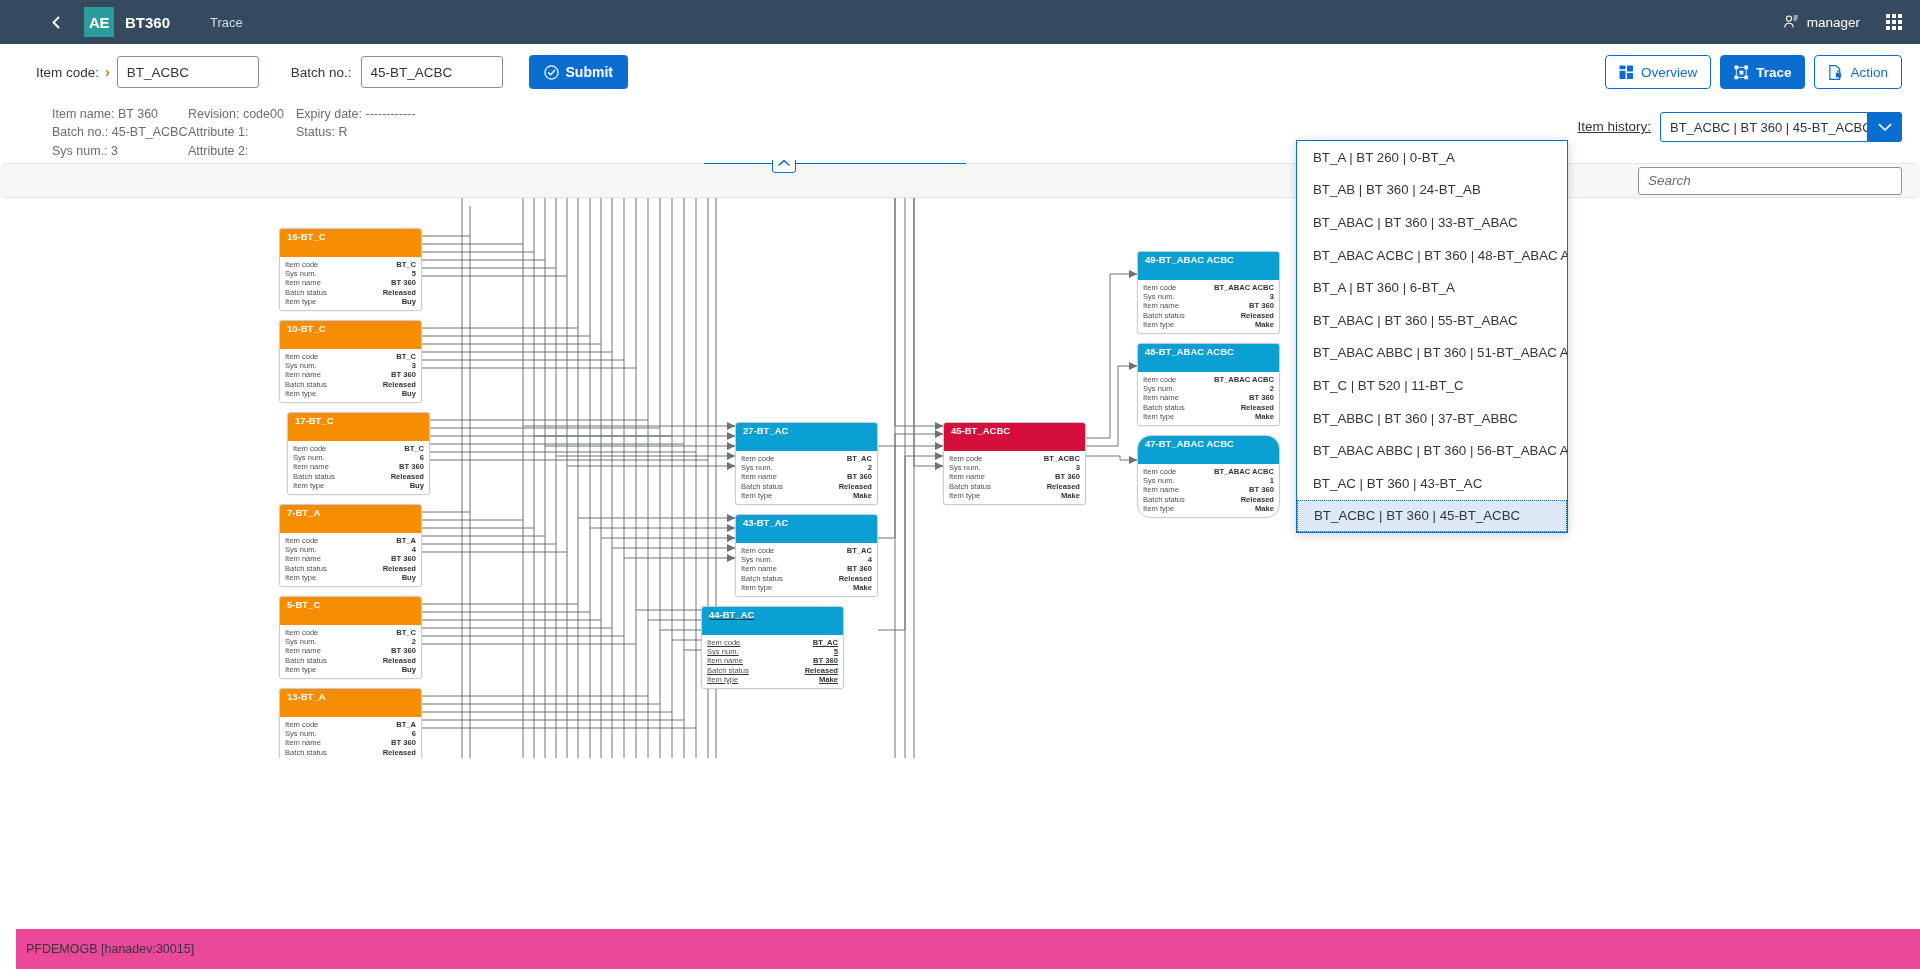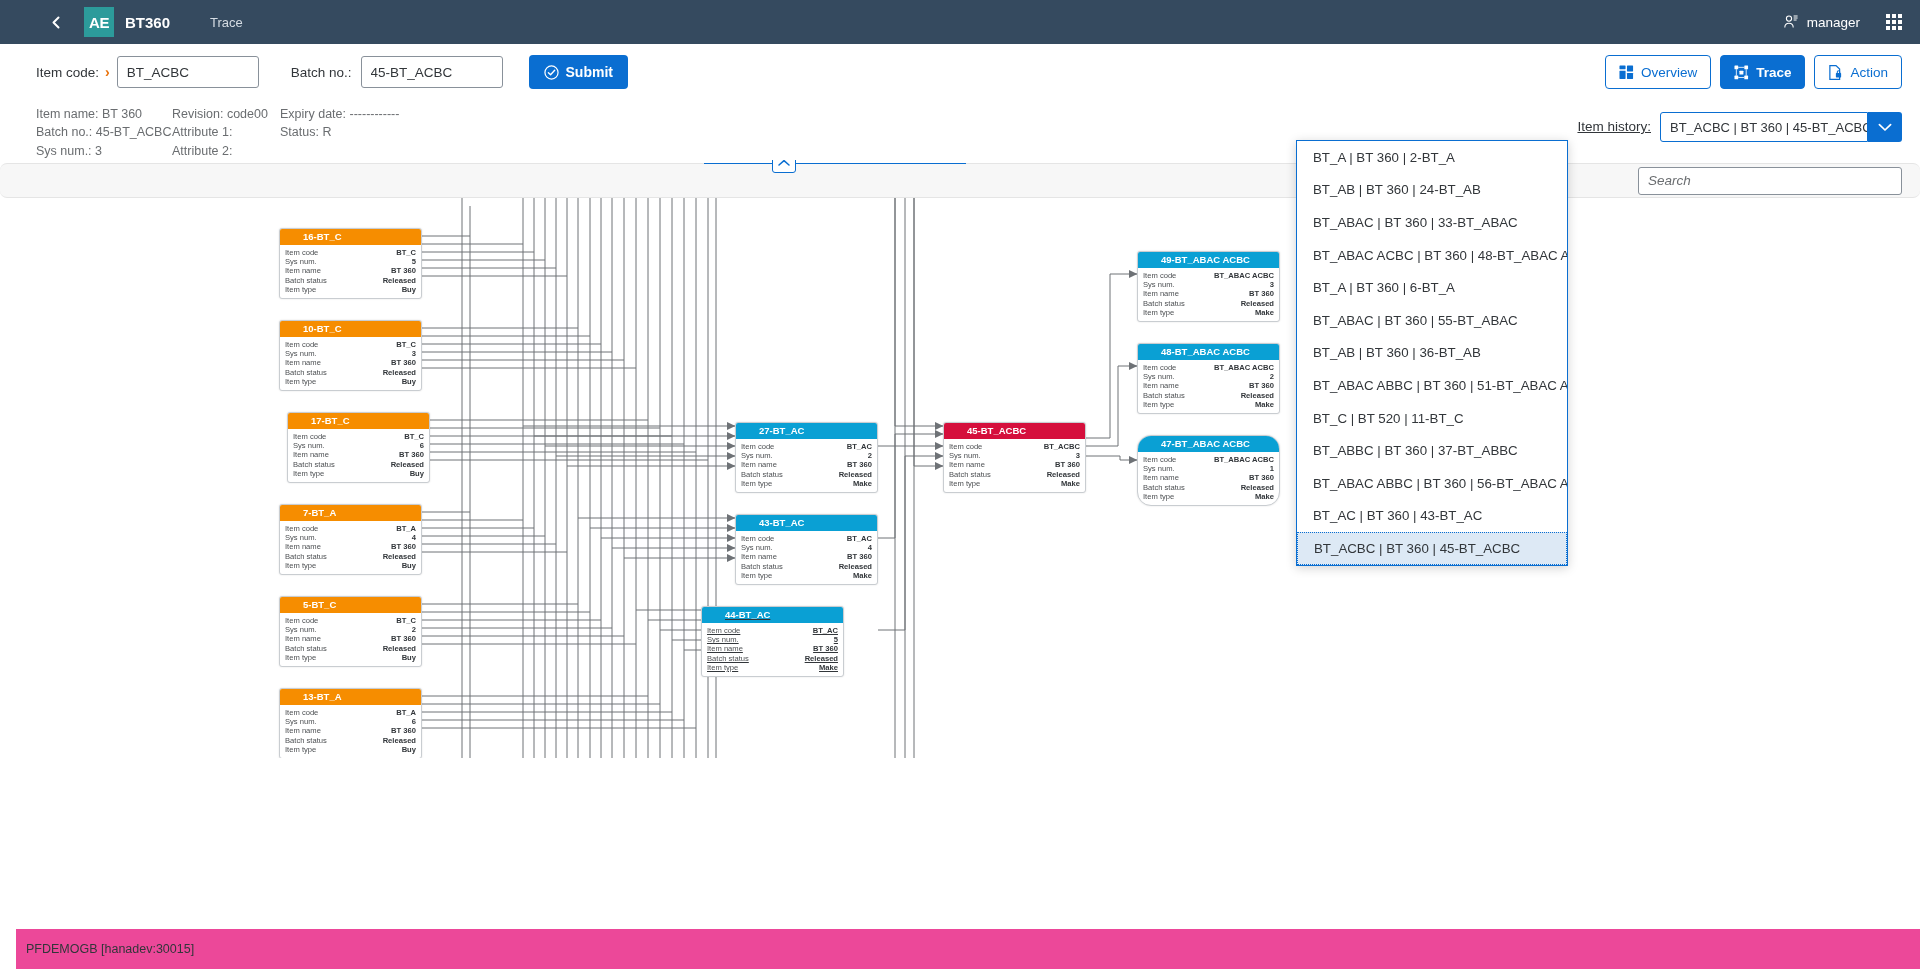--- a/index.html
+++ b/index.html
@@ -137,21 +137,21 @@
     white-space: nowrap;
   }
   .btn-seg.active { background: #0a6ed1; color: #fff; font-weight: bold; }
   .btn-seg.active svg { fill: #fff; }
   .btn-seg svg { fill: #0a6ed1; }
 
   
   .info-bar {
     height: 60px;
     background: #fff;
-    padding: 6px 18px 0 36px;
+    padding: 6px 18px 0 52px;
     display: flex;
     position: relative;
     z-index: 20;
   }
   .info-grid {
     display: grid;
     grid-template-columns: 136px 108px auto;
     row-gap: 1px;
     font-size: 12.5px;
     color: #6a6d70;
@@ -294,23 +294,23 @@
   .node {
     position: absolute;
     width: 143px;
     border: 1px solid #c9cdd1;
     border-radius: 3px;
     background: #fff;
     box-shadow: 0 0 2px rgba(0,0,0,0.12);
     overflow: hidden;
   }
   .node-head {
-    height: 16px;
+    height: 28px;
     line-height: 16px;
-    padding: 0 23px;
+    padding: 0 7px;
     font-size: 9.5px;
     font-weight: bold;
     color: #fff;
     white-space: nowrap;
   }
   .node.orange .node-head { background: #f68d00; }
   .node.blue   .node-head { background: #0aa0d4; }
   .node.red    .node-head { background: #d50f3c; }
   .node-body { padding: 3px 5px 4px 5px; }
   .node-row {
@@ -890,27 +890,26 @@
             <span>Item type</span>
             <b>Make</b>
           </div>
         </div>
       </div>
     </div>
 </div>
 
 <div class="dd-popup">
   <div class="dd-list" id="dd-list">
-      <div class="dd-item">BT_A | BT 360 | 2-BT_A</div>
+      <div class="dd-item">BT_A | BT 260 | 0-BT_A</div>
       <div class="dd-item">BT_AB | BT 360 | 24-BT_AB</div>
       <div class="dd-item">BT_ABAC | BT 360 | 33-BT_ABAC</div>
       <div class="dd-item">BT_ABAC ACBC | BT 360 | 48-BT_ABAC ACBC</div>
       <div class="dd-item">BT_A | BT 360 | 6-BT_A</div>
       <div class="dd-item">BT_ABAC | BT 360 | 55-BT_ABAC</div>
-      <div class="dd-item">BT_AB | BT 360 | 36-BT_AB</div>
       <div class="dd-item">BT_ABAC ABBC | BT 360 | 51-BT_ABAC ABBC</div>
       <div class="dd-item">BT_C | BT 520 | 11-BT_C</div>
       <div class="dd-item">BT_ABBC | BT 360 | 37-BT_ABBC</div>
       <div class="dd-item">BT_ABAC ABBC | BT 360 | 56-BT_ABAC ABBC</div>
       <div class="dd-item">BT_AC | BT 360 | 43-BT_AC</div>
       <div class="dd-item selected">BT_ACBC | BT 360 | 45-BT_ACBC</div>
     </div>
   <div class="dd-scroll"></div>
 </div>
 

